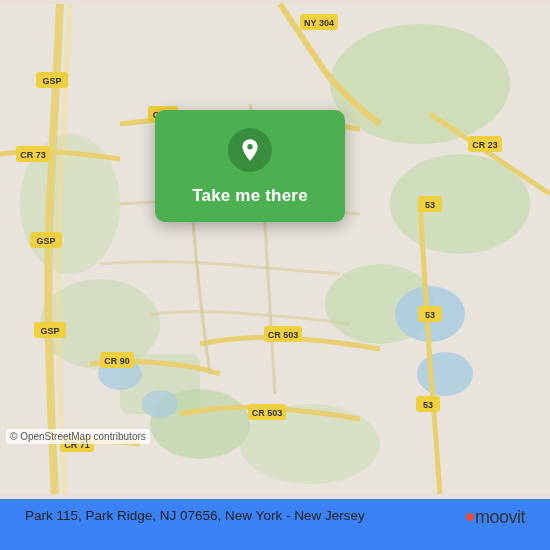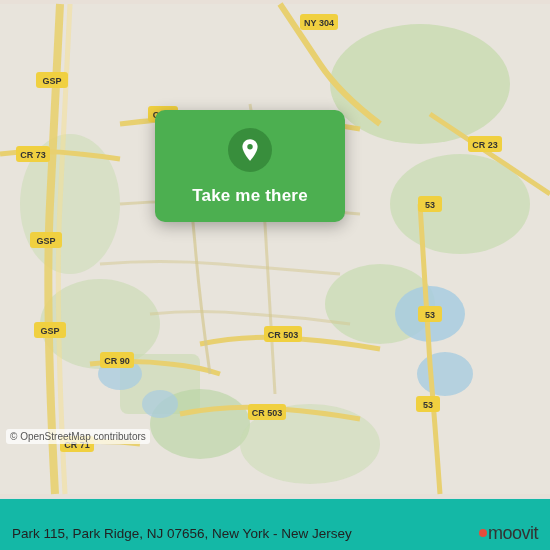--- a/index.html
+++ b/index.html
@@ -65,25 +65,25 @@
     #action-label {
       color: #fff;
       font-size: 17px;
       font-weight: 600;
       text-align: right;
       letter-spacing: 0.2px;
     }
 
     
     #info-bar {
-      background: #14b8a6;
-      padding: 8px 12px 6px;
+      background: #3b82f6;
+      padding: 8px 25px 6px;
       border-top: 1px solid #e0e0e0;
       display: flex;
-      align-items: flex-end;
+      align-items: flex-start;
       justify-content: space-between;
       min-height: 52px;
     }
 
     #address-text {
       font-size: 13.5px;
       color: #222;
       flex: 1;
       line-height: 1.4;
     }

